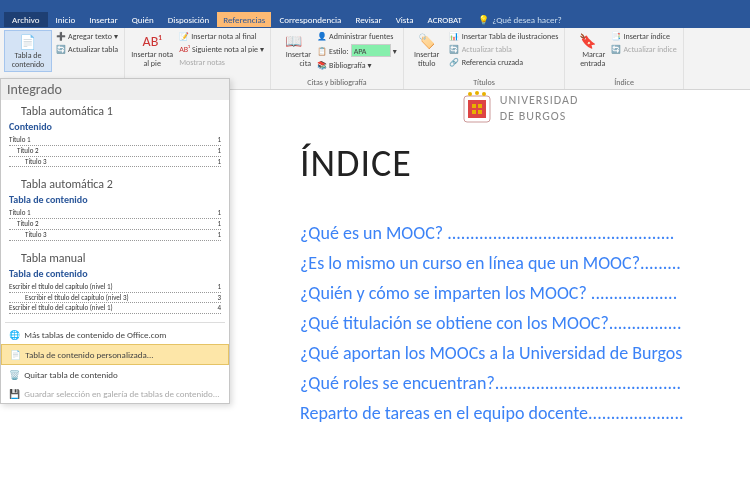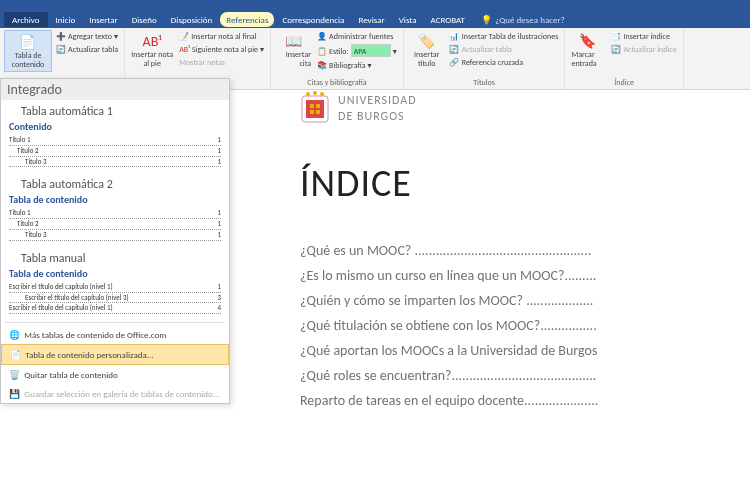--- a/index.html
+++ b/index.html
@@ -1,21 +1,21 @@
 <!DOCTYPE html>
 <html><head>
 <meta charset="utf-8">
 <style>
 * { margin: 0; padding: 0; box-sizing: border-box; font-family: "Segoe UI", Calibri, sans-serif; }
 body { width: 750px; height: 500px; background: #fff; overflow: hidden; position: relative; }
 
 .titlebar { background: #2b579a; height: 10px; display: flex; }
 .menubar { background: #2b579a; height: 18px; display: flex; align-items: center; padding-left: 4px; gap: 2px; }
 .menubar .tab { color: #fff; font-size: 9px; padding: 2px 6px; cursor: pointer; }
-.menubar .tab.active { background: #fef9c3; color: #2b579a; border-radius: 7px; }
+.menubar .tab.active { background: #fdba74; color: #2b579a; }
 .menubar .tab.file { background: #1e3f73; color: #fff; padding: 2px 8px; }
 .tell-me { color: #cde; font-size: 9px; margin-left: 8px; display: flex; align-items: center; gap: 3px; }
 
 .ribbon { background: #f3f3f3; height: 62px; border-bottom: 1px solid #d4d4d4; display: flex; }
 .ribbon-group { border-right: 1px solid #e1e1e1; padding: 2px 4px; display: flex; flex-direction: column; justify-content: space-between; }
 .ribbon-group-label { font-size: 8px; color: #666; text-align: center; }
 .ribbon-group-content { display: flex; gap: 2px; align-items: flex-start; }
 .rbtn-big { display: flex; flex-direction: column; align-items: center; font-size: 8px; color: #444; padding: 2px; cursor: pointer; min-width: 34px; }
 .rbtn-big.active { background: #d4e3f5; border: 1px solid #a5c5ed; }
 .rbtn-big .ico { width: 18px; height: 18px; display: flex; align-items: center; justify-content: center; font-size: 14px; }
@@ -31,36 +31,36 @@
 .dp-toc-title { color: #2b579a; font-size: 10px; font-weight: bold; margin-bottom: 2px; }
 .dp-toc-line { display: flex; justify-content: space-between; font-size: 7px; color: #333; border-bottom: 1px dotted #999; line-height: 1.4; }
 .dp-toc-line.lvl2 { padding-left: 8px; gap: 24px; }
 .dp-toc-line.lvl3 { padding-left: 16px; }
 .dp-item { padding: 4px 8px; display: flex; align-items: center; gap: 4px; color: #444; cursor: pointer; }
 .dp-item.sel { background: #fde6a8; border: 1px solid #e5c365; }
 .dp-item.dis { color: #aaa; }
 .dp-sep { height: 1px; background: #ddd; margin: 2px 4px; }
 
 .doc-area { position: absolute; top: 90px; left: 300px; right: 10px; bottom: 0; background: #fff; }
-.uni-header { display: flex; align-items: center; gap: 8px; margin-bottom: 32px; }
+.uni-header { display: flex; align-items: center; gap: 8px; margin-bottom: 12px; justify-content: center; }
 .crest { width: 30px; height: 38px; }
 .uni-name { font-size: 12px; color: #888; letter-spacing: 1px; line-height: 1.3; }
 .doc-title { font-size: 38px; font-weight: 400; color: #222; margin-bottom: 36px; letter-spacing: 1px; }
-.toc-entry { font-size: 14px; color: #737373; margin-bottom: 8px; white-space: nowrap; overflow: hidden; }
+.toc-entry { font-size: 18px; color: #3b82f6; margin-bottom: 8px; white-space: nowrap; overflow: hidden; }
 </style>
 </head>
 <body>
 
 <div class="titlebar"></div>
 
 <div class="menubar">
   <div class="tab file">Archivo</div>
   <div class="tab">Inicio</div>
   <div class="tab">Insertar</div>
-  <div class="tab">Diseño</div>
+  <div class="tab">Quién</div>
   <div class="tab">Disposición</div>
   <div class="tab active">Referencias</div>
   <div class="tab">Correspondencia</div>
   <div class="tab">Revisar</div>
   <div class="tab">Vista</div>
   <div class="tab">ACROBAT</div>
   <div class="tell-me">
     <span>💡</span>
     <span>¿Qué desea hacer?</span>
   </div>
@@ -142,21 +142,21 @@
           </div>
       </div>
     </div>
     <div class="ribbon-group-label">Títulos</div>
   </div>
 
   <div class="ribbon-group">
     <div class="ribbon-group-content">
       <div class="rbtn-big">
         <span class="ico">🔖</span>
-        <span style="max-width:34px;text-align:left;line-height:1.1">Marcar entrada</span>
+        <span style="max-width:34px;text-align:right;line-height:1.1">Marcar entrada</span>
       </div>
       <div class="ribbon-col">
         <div class="rbtn-small">
             <span class="ico-s">📑</span>
             <span>Insertar índice</span>
           </div>
         <div class="rbtn-small" style="color:#aaa">
             <span class="ico-s">🔄</span>
             <span>Actualizar índice</span>
           </div>

